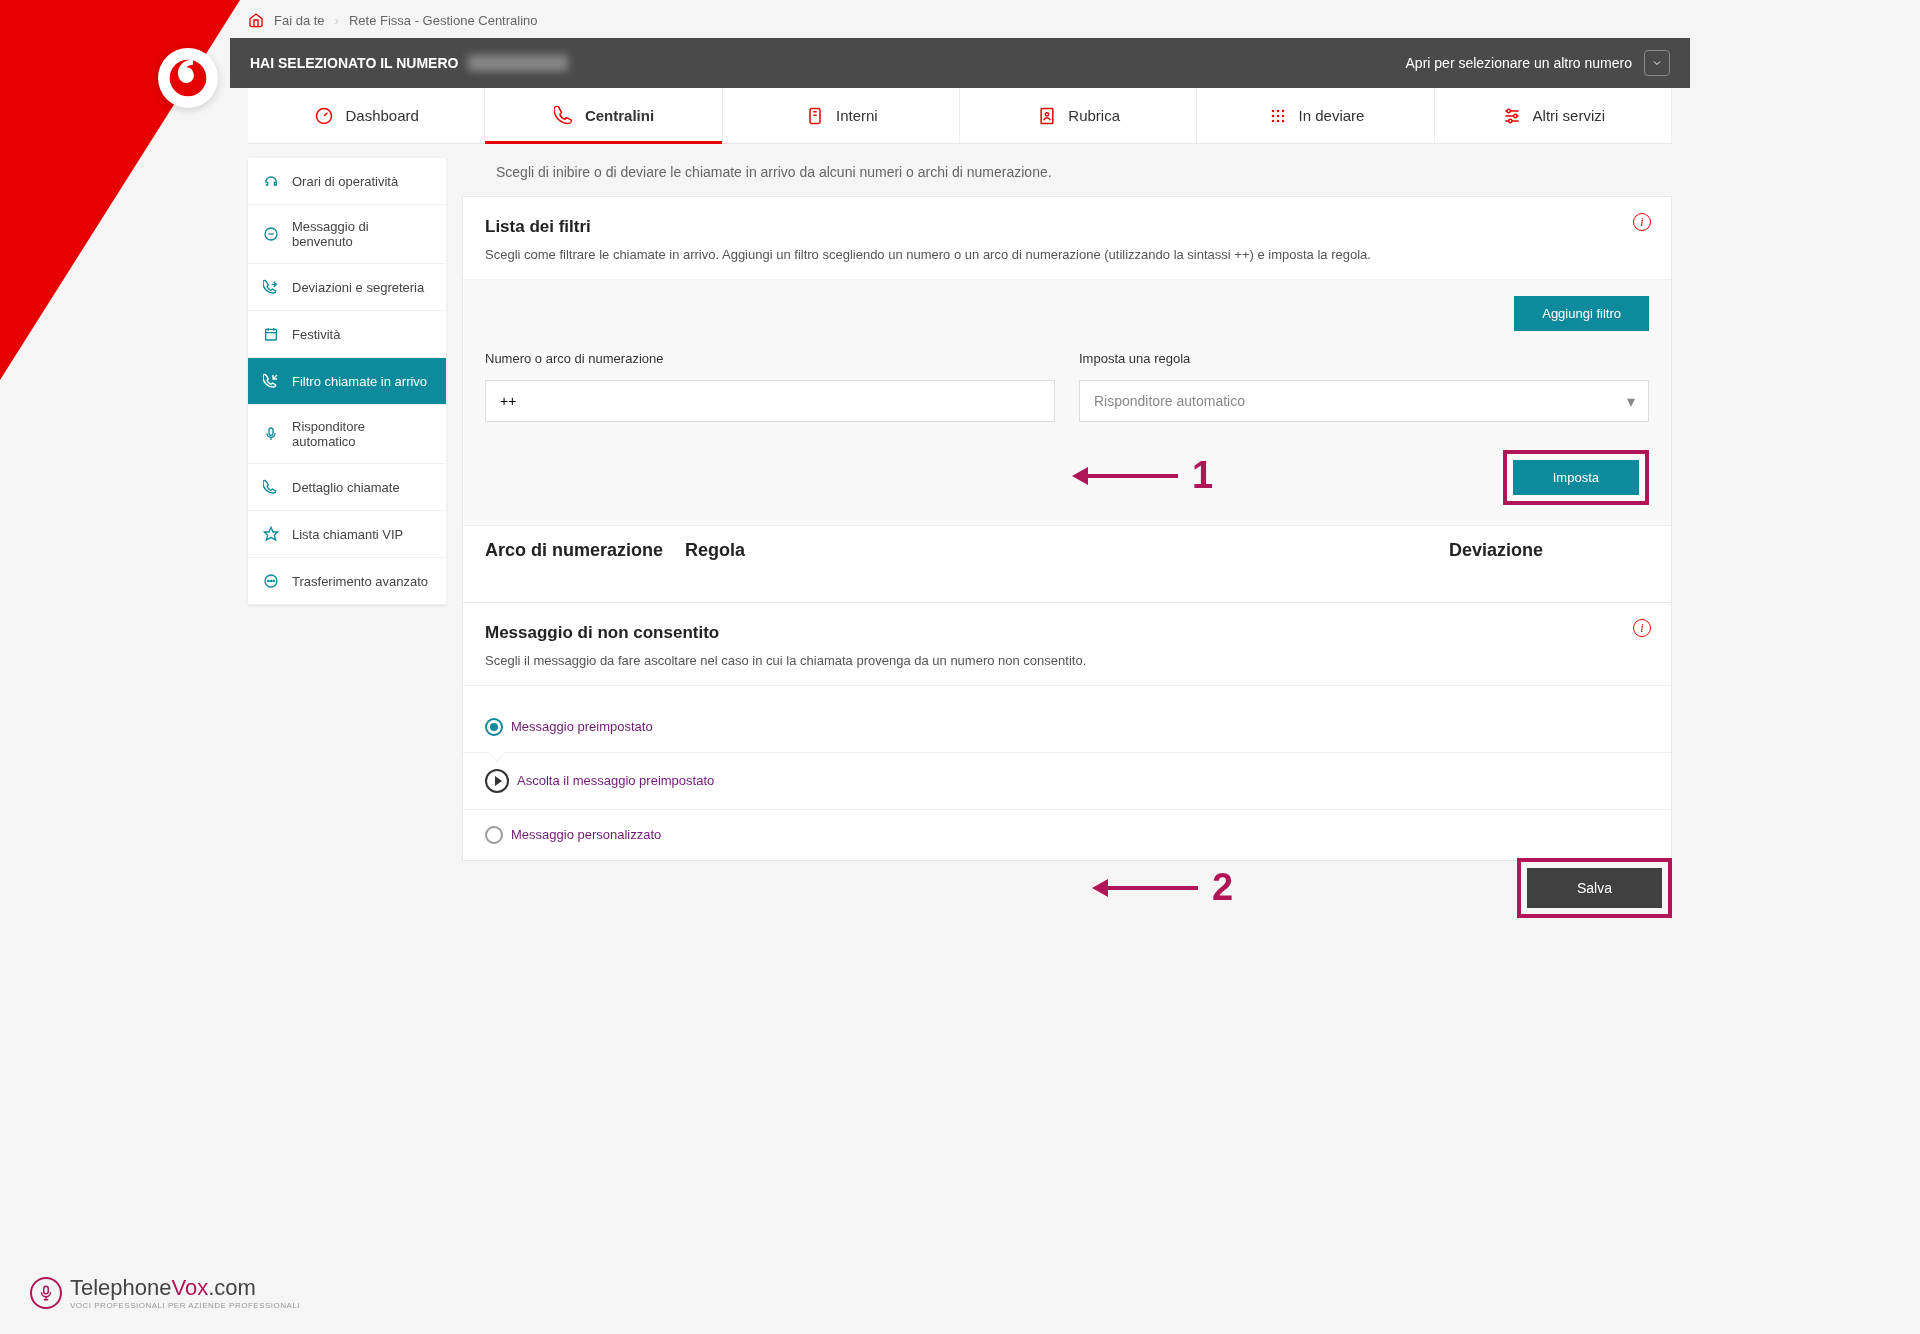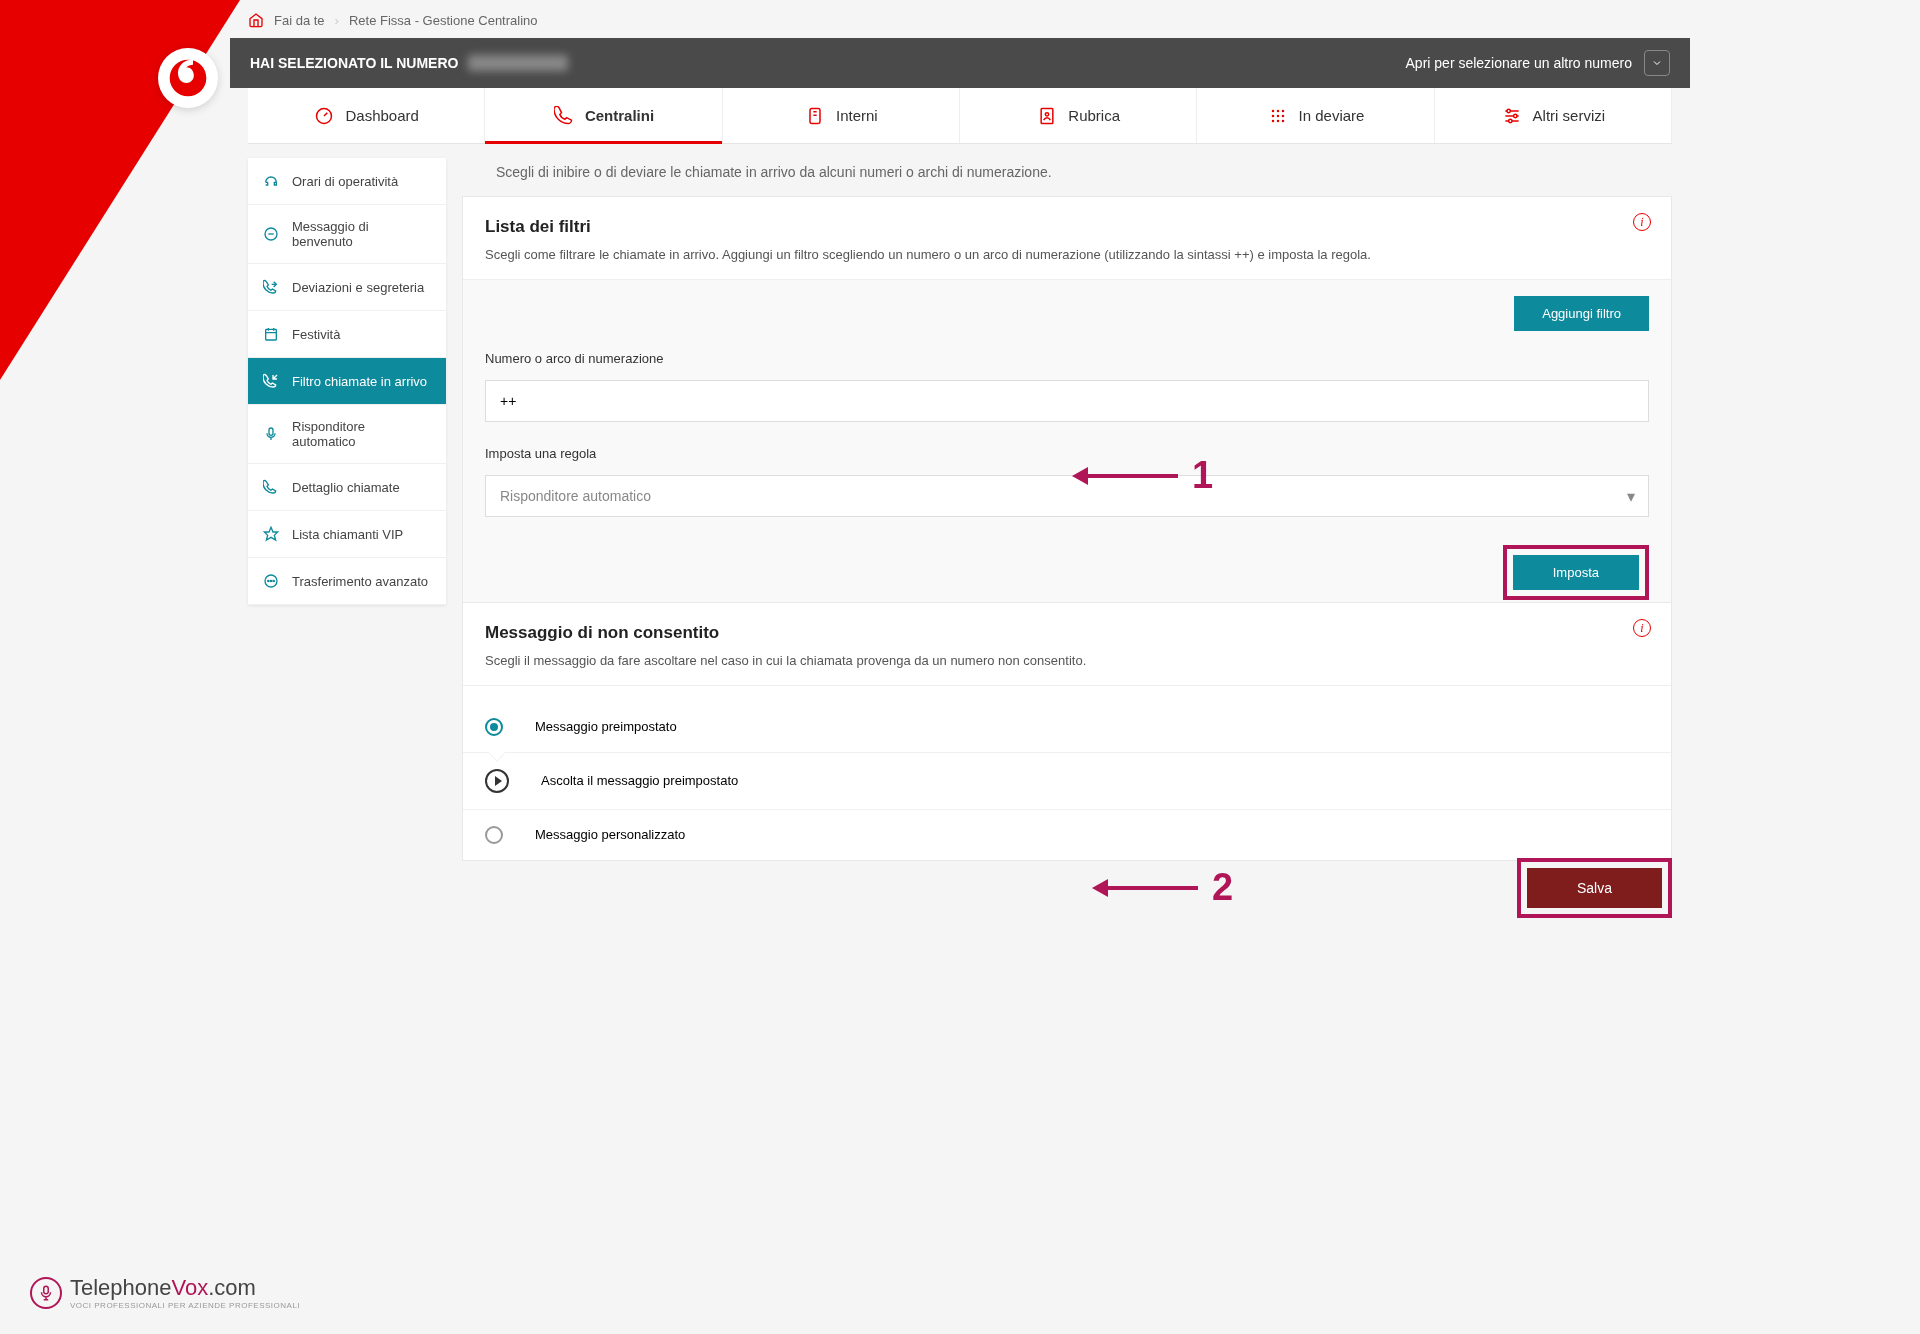--- a/index.html
+++ b/index.html
@@ -46,55 +46,55 @@
 .panel { position: absolute; left: 462px; right: 248px; background: #fff; border: 1px solid #e8e8e8; z-index: 2; }
 .panel-filters { top: 196px; }
 .panel-header { padding: 20px 22px 14px; border-bottom: 1px solid #eee; position: relative; }
 .panel-title { font-size: 17px; font-weight: 700; color: #222; margin-bottom: 8px; }
 .panel-desc { font-size: 13px; color: #555; line-height: 1.5; }
 .info-icon { position: absolute; top: 16px; right: 20px; color: #e60000; width: 18px; height: 18px; border: 1.5px solid #e60000; border-radius: 50%; display: flex; align-items: center; justify-content: center; font-size: 12px; font-style: italic; font-family: serif; cursor: pointer; }
 
 .add-row { padding: 16px 22px 8px; display: flex; justify-content: flex-end; background: #f9f9f9; }
 .btn-teal { background: #0d8a9c; color: #fff; border: none; padding: 10px 28px; font-size: 13px; cursor: pointer; }
 
-.form-row { padding: 12px 22px 20px; display: flex; gap: 24px; background: #f9f9f9; flex-direction: column; }
+.form-row { padding: 12px 22px 20px; display: flex; gap: 24px; background: #f9f9f9; }
 .form-col { flex: 1; }
 .form-label { font-size: 13px; color: #333; margin-bottom: 14px; display: block; }
 .form-input { width: 100%; padding: 12px 14px; border: 1px solid #ddd; font-size: 14px; background: #fff; }
 .form-select { width: 100%; padding: 12px 14px; border: 1px solid #ddd; font-size: 14px; background: #fff; color: #888; appearance: none; position: relative; }
 .select-wrap { position: relative; }
 .select-wrap::after { content: "▾"; position: absolute; right: 14px; top: 50%; transform: translateY(-50%); color: #888; pointer-events: none; }
 
 .imposta-row { padding: 8px 22px 20px; display: flex; justify-content: flex-end; background: #f9f9f9; }
 .imposta-highlight { border: 4px solid #b01657; padding: 6px; display: inline-block; }
 
 .table-head { display: flex; padding: 14px 22px; border-top: 1px solid #eee; font-size: 18px; font-weight: 700; color: #222; }
 .table-head .col1 { width: 200px; }
 .table-head .col2 { flex: 1; }
 .table-head .col3 { width: 200px; }
 .table-body { height: 48px; }
 
 
 .panel-msg { top: 602px; }
-.radio-row { display: flex; align-items: center; gap: 32px; padding: 16px 22px; border-top: 1px solid #f0f0f0; font-size: 13px; color: #000000; text-align: center; }
+.radio-row { display: flex; align-items: center; gap: 8px; padding: 16px 22px; border-top: 1px solid #f0f0f0; font-size: 13px; color: #701a75; text-align: center; }
 .radio-row:first-of-type { border-top: none; }
 .radio { width: 18px; height: 18px; border: 2px solid #999; border-radius: 50%; display: flex; align-items: center; justify-content: center; cursor: pointer; }
 .radio.checked { border-color: #0d8a9c; }
 .radio.checked::after { content: ""; width: 8px; height: 8px; background: #0d8a9c; border-radius: 50%; }
 .play-btn { width: 24px; height: 24px; border: 2px solid #333; border-radius: 50%; display: flex; align-items: center; justify-content: center; cursor: pointer; }
 .play-btn::after { content: ""; width: 0; height: 0; border-left: 7px solid #333; border-top: 5px solid transparent; border-bottom: 5px solid transparent; margin-left: 2px; }
 .radio-section { padding-top: 16px; }
 .radio-pointer { position: relative; }
 .radio-pointer::after { content: ""; position: absolute; left: 26px; bottom: -9px; width: 0; height: 0; border-left: 8px solid transparent; border-right: 8px solid transparent; border-top: 9px solid #fff; z-index: 1; }
 .radio-pointer::before { content: ""; position: absolute; left: 25px; bottom: -10px; width: 0; height: 0; border-left: 9px solid transparent; border-right: 9px solid transparent; border-top: 10px solid #eee; }
 
 
 .salva-wrap { position: absolute; left: 462px; right: 248px; top: 858px; display: flex; justify-content: flex-end; z-index: 2; }
 .salva-highlight { border: 4px solid #b01657; padding: 6px; display: inline-block; }
-.btn-grey { background: #7f1d1d; color: #fff; border: none; padding: 12px 50px; font-size: 14px; cursor: pointer; }
+.btn-grey { background: #404040; color: #fff; border: none; padding: 12px 50px; font-size: 14px; cursor: pointer; }
 
 
 .arrow { position: absolute; z-index: 5; display: flex; align-items: center; }
 .arrow-line { height: 4px; background: #b01657; width: 90px; }
 .arrow-head { width: 0; height: 0; border-right: 16px solid #b01657; border-top: 9px solid transparent; border-bottom: 9px solid transparent; }
 .arrow-num { font-size: 38px; font-weight: 700; color: #b01657; margin-left: 14px; }
 .arrow1 { top: 454px; left: 1072px; }
 .arrow2 { top: 866px; left: 1092px; }
 
 

